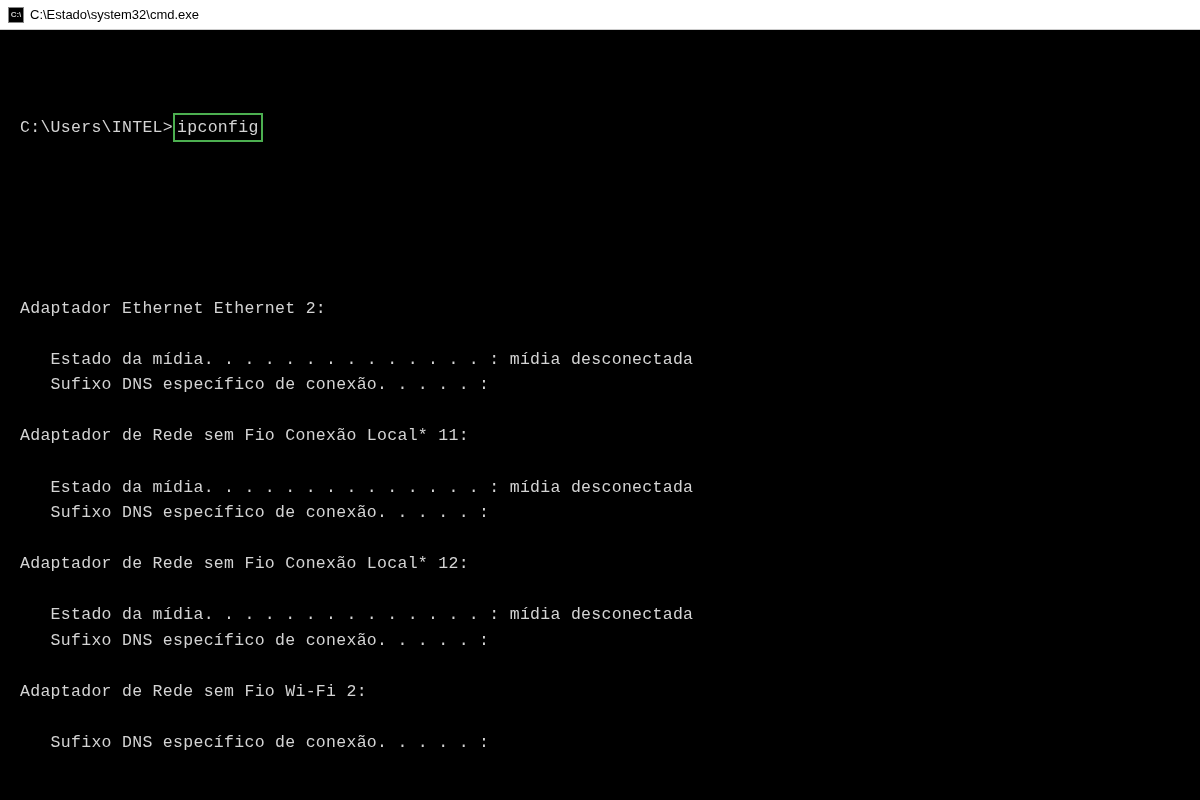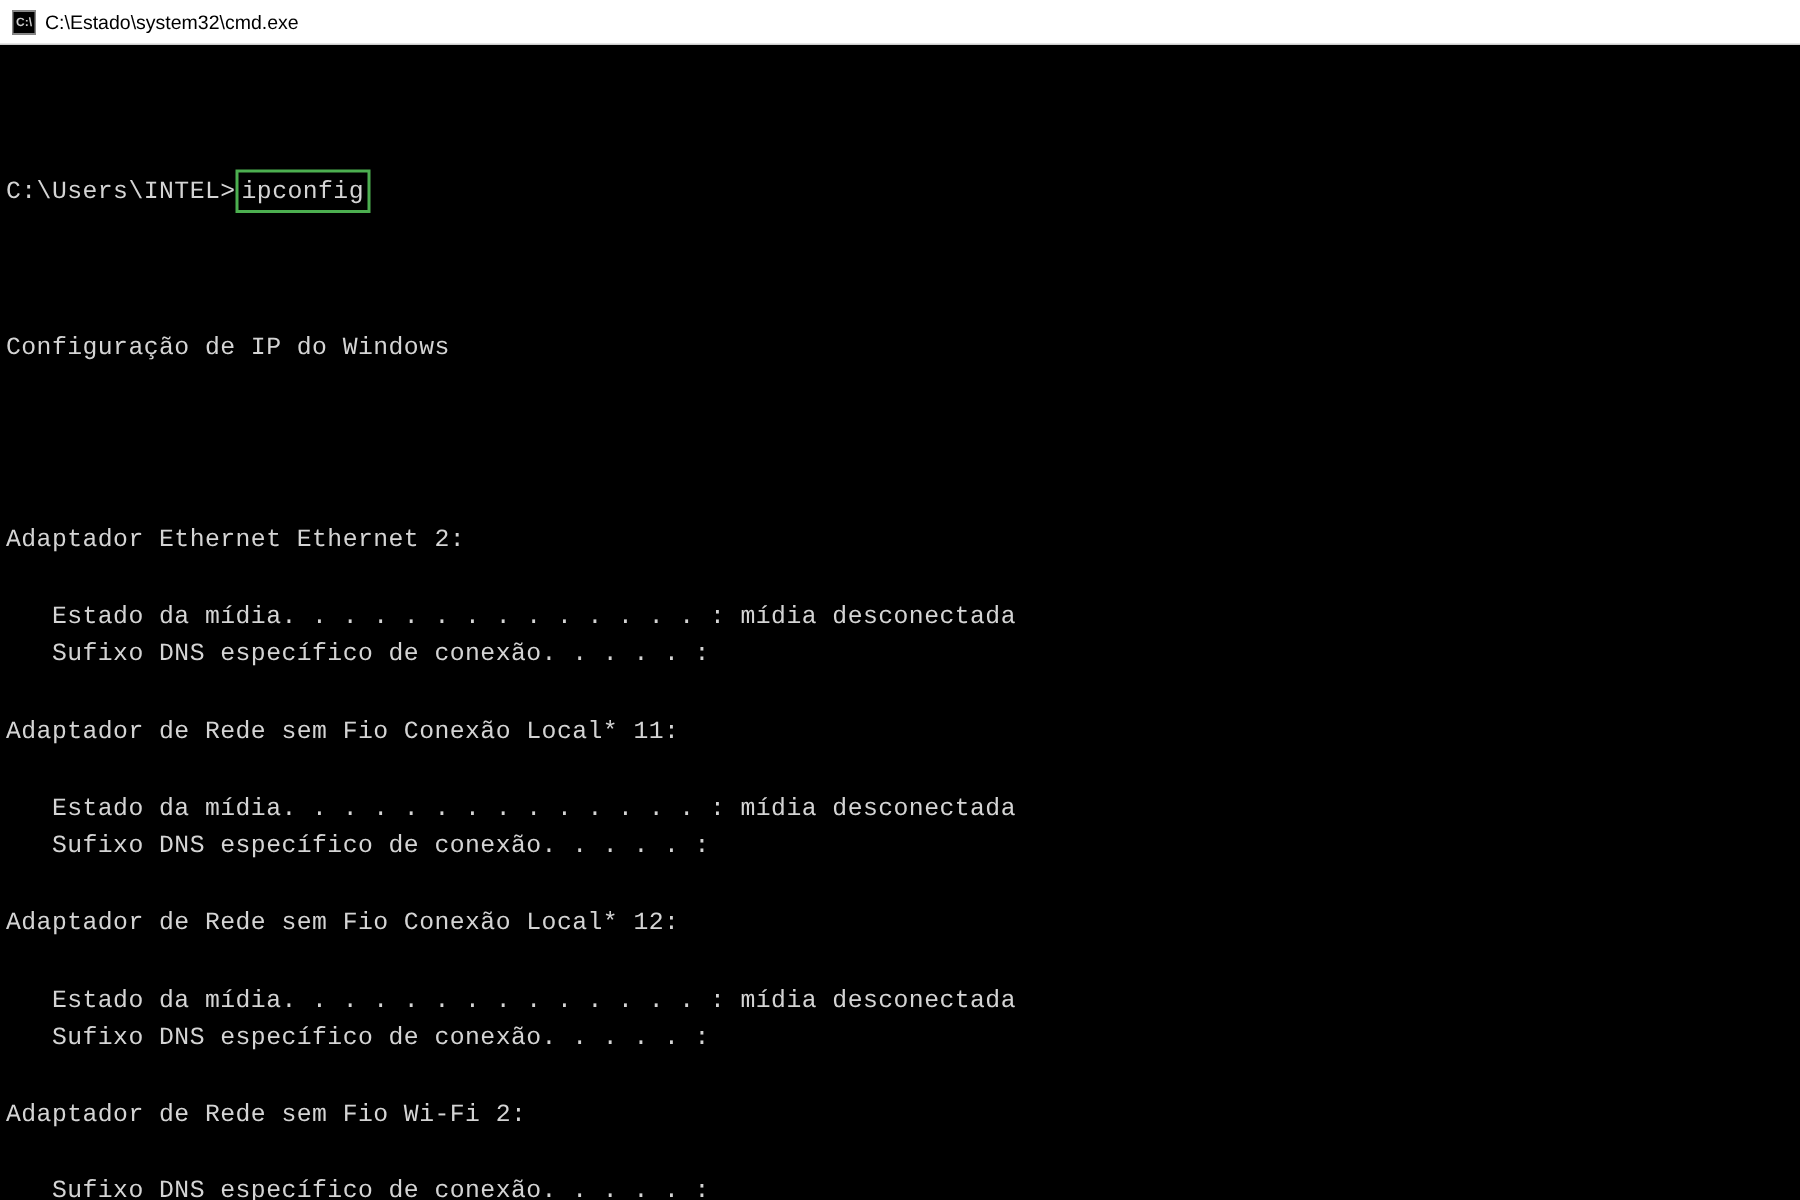--- a/index.html
+++ b/index.html
@@ -32,21 +32,21 @@
     align-items: center;
     justify-content: center;
     font-size: 8px;
     color: #ccc;
     font-weight: bold;
   }
   .terminal {
     background: #000;
     color: #d4d4d4;
     height: calc(100% - 30px);
-    padding: 6px 4px;
+    padding: 6px 20px;
     font-size: 16.5px;
     line-height: 1.55;
     white-space: pre;
     letter-spacing: 0.3px;
   }
   .prompt-line { }
   .hilite {
     border: 2px solid #4caf50;
     display: inline-block;
     padding: 0 2px;
@@ -58,16 +58,15 @@
 
 <div class="titlebar">
   <div class="titlebar-icon">C:\</div>
   <span>C:\Estado\system32\cmd.exe</span>
 </div>
 
 <div class="terminal">
 <div class="blank"></div>
 <div class="prompt-line"><span>C:\Users\INTEL&gt;</span><span class="hilite">ipconfig</span></div>
 <div class="blank"></div>
-<div>Configuração de IP do Windows</div>
 <div class="blank"></div>
 <div id="adapters-container"><div class="blank"></div><div>Adaptador Ethernet Ethernet 2:</div><div class="blank"></div><div>   Estado da mídia. . . . . . . . . . . . . . : mídia desconectada</div><div>   Sufixo DNS específico de conexão. . . . . :</div><div class="blank"></div><div>Adaptador de Rede sem Fio Conexão Local* 11:</div><div class="blank"></div><div>   Estado da mídia. . . . . . . . . . . . . . : mídia desconectada</div><div>   Sufixo DNS específico de conexão. . . . . :</div><div class="blank"></div><div>Adaptador de Rede sem Fio Conexão Local* 12:</div><div class="blank"></div><div>   Estado da mídia. . . . . . . . . . . . . . : mídia desconectada</div><div>   Sufixo DNS específico de conexão. . . . . :</div><div class="blank"></div><div>Adaptador de Rede sem Fio Wi-Fi 2:</div><div class="blank"></div><div>   Sufixo DNS específico de conexão. . . . . :</div></div>
 </div>
 
 </body></html>

